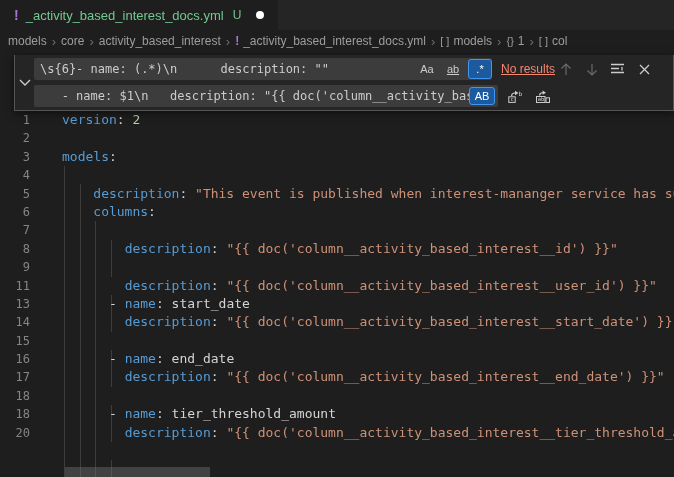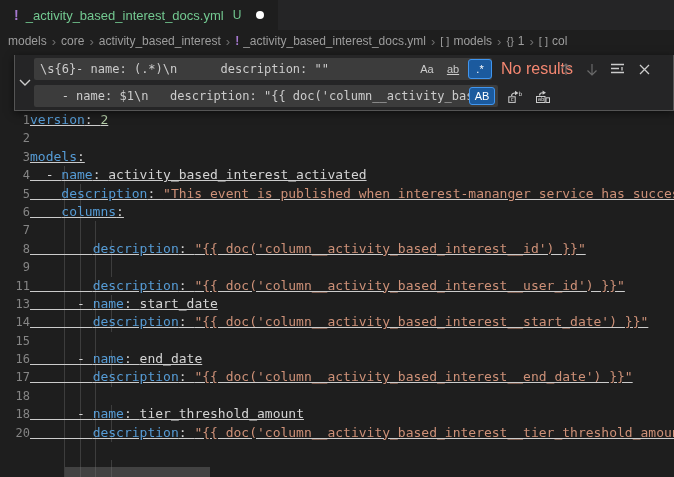--- a/index.html
+++ b/index.html
@@ -27,21 +27,21 @@
   }
   .crumb { display:flex; align-items:center; cursor:pointer; }
   .crumb .bc-icon { margin-right:4px; font-size:11px; color:#9d9d9d; }
   .crumb .bc-icon.yaml { color:#a678d0; font-weight:bold; font-size:12px; }
   .crumb-sep { margin:0 5px; color:#6e6e6e; font-size:13px; }
   
   .editor { position:absolute; left:0; top:52px; width:674px; height:425px; background:#1e1e1e; overflow:hidden; }
   .code { position:absolute; left:0; top:59px; width:674px; font-family:"DejaVu Sans Mono", monospace; font-size:13px; line-height:18.4px; }
   .line { display:flex; white-space:pre; height:18.4px; }
   .ln { display:inline-block; width:30px; text-align:right; color:#858585; font-size:12px; flex:0 0 30px; }
-  .lc { display:inline-block; white-space:pre;text-decoration:underline; }
+  .lc { display:inline-block; margin-left:32px; white-space:pre; }
   .tok-k { color:#569cd6; }
   .tok-p { color:#d4d4d4; }
   .tok-v { color:#d4d4d4; }
   .tok-s { color:#ce9178; }
   .tok-n { color:#b5cea8; }
   .guide { position:absolute; width:1px; background:#3d3d3d; }
   .hscroll {
     position:absolute; left:65px; top:415px; width:145px; height:10px;
     background:rgba(121,121,121,0.4); cursor:pointer;
   }
@@ -57,21 +57,21 @@
     color:#cccccc; font-family:"DejaVu Sans Mono", monospace; font-size:12px;
     padding:0 4px 0 6px; border-radius:2px;
   }
   #find-input { left:19px; top:3px; width:458px; padding-right:82px; }
   #replace-input { left:19px; top:30px; width:464px; }
   .opt {
     position:absolute; height:18px; display:flex; align-items:center; justify-content:center;
     font-size:11px; color:#cccccc; border-radius:3px; cursor:pointer; font-family:"Liberation Sans", sans-serif;
   }
   .opt.on { background:#1b5a9e; border:1px solid #4096f0; color:#ffffff; }
-  .fw-results { position:absolute; left:486px; top:0; height:28px; display:flex; align-items:center; color:#f48771; font-size:16px; white-space:nowrap; }
+  .fw-results { position:absolute; left:486px; top:0; height:28px; display:flex; align-items:center; color:#f48771; font-size:12px; white-space:nowrap;text-decoration:underline; }
   .fw-btn {
     position:absolute; width:22px; height:22px; top:3px; display:flex; align-items:center;
     justify-content:center; color:#cccccc; font-size:14px; cursor:pointer; border-radius:3px;
   }
   .fw-btn.dim { color:#6a6a6a; }
   .rep-btn { top:30px; }
 </style>
 </head>
 <body>
 
@@ -126,21 +126,21 @@
     <div class="guide" style="left:95px;  top:169px; height:256px;"></div>
     <div class="guide" style="left:111px; top:188px; height:37px;"></div>
     <div class="guide" style="left:111px; top:243px; height:37px;"></div>
     <div class="guide" style="left:111px; top:298px; height:37px;"></div>
     <div class="guide" style="left:111px; top:353px; height:37px;"></div>
     <div class="guide" style="left:111px; top:408px; height:17px;"></div>
     <div class="code" id="code">
         <div class="line"><span class="ln">1</span><span class="lc"><span class="tok tok-k">version</span><span class="tok tok-p">: </span><span class="tok tok-n">2</span></span></div>
         <div class="line"><span class="ln">2</span><span class="lc"></span></div>
         <div class="line"><span class="ln">3</span><span class="lc"><span class="tok tok-k">models</span><span class="tok tok-p">:</span></span></div>
-        <div class="line"><span class="ln">4</span><span class="lc"><span class="tok tok-p">  - </span><span class="tok tok-k">name</span><span class="tok tok-p">: </span><span class="tok tok-v">activity_based_interest_activated</span></span></div>
+        <div class="line"><span class="ln">4</span></div>
         <div class="line"><span class="ln">5</span><span class="lc"><span class="tok tok-p">    </span><span class="tok tok-k">description</span><span class="tok tok-p">: </span><span class="tok tok-s">"This event is published when interest-mananger service has success</span></span></div>
         <div class="line"><span class="ln">6</span><span class="lc"><span class="tok tok-p">    </span><span class="tok tok-k">columns</span><span class="tok tok-p">:</span></span></div>
         <div class="line"><span class="ln">7</span></div>
         <div class="line"><span class="ln">8</span><span class="lc"><span class="tok tok-p">        </span><span class="tok tok-k">description</span><span class="tok tok-p">: </span><span class="tok tok-s">"{{ doc('column__activity_based_interest__id') }}"</span></span></div>
         <div class="line"><span class="ln">9</span><span class="lc"></span></div>
         <div class="line"><span class="ln">11</span><span class="lc"><span class="tok tok-p">        </span><span class="tok tok-k">description</span><span class="tok tok-p">: </span><span class="tok tok-s">"{{ doc('column__activity_based_interest__user_id') }}"</span></span></div>
         <div class="line"><span class="ln">13</span><span class="lc"><span class="tok tok-p">      - </span><span class="tok tok-k">name</span><span class="tok tok-p">: </span><span class="tok tok-v">start_date</span></span></div>
         <div class="line"><span class="ln">14</span><span class="lc"><span class="tok tok-p">        </span><span class="tok tok-k">description</span><span class="tok tok-p">: </span><span class="tok tok-s">"{{ doc('column__activity_based_interest__start_date') }}"</span></span></div>
         <div class="line"><span class="ln">15</span><span class="lc"></span></div>
         <div class="line"><span class="ln">16</span><span class="lc"><span class="tok tok-p">      - </span><span class="tok tok-k">name</span><span class="tok tok-p">: </span><span class="tok tok-v">end_date</span></span></div>

